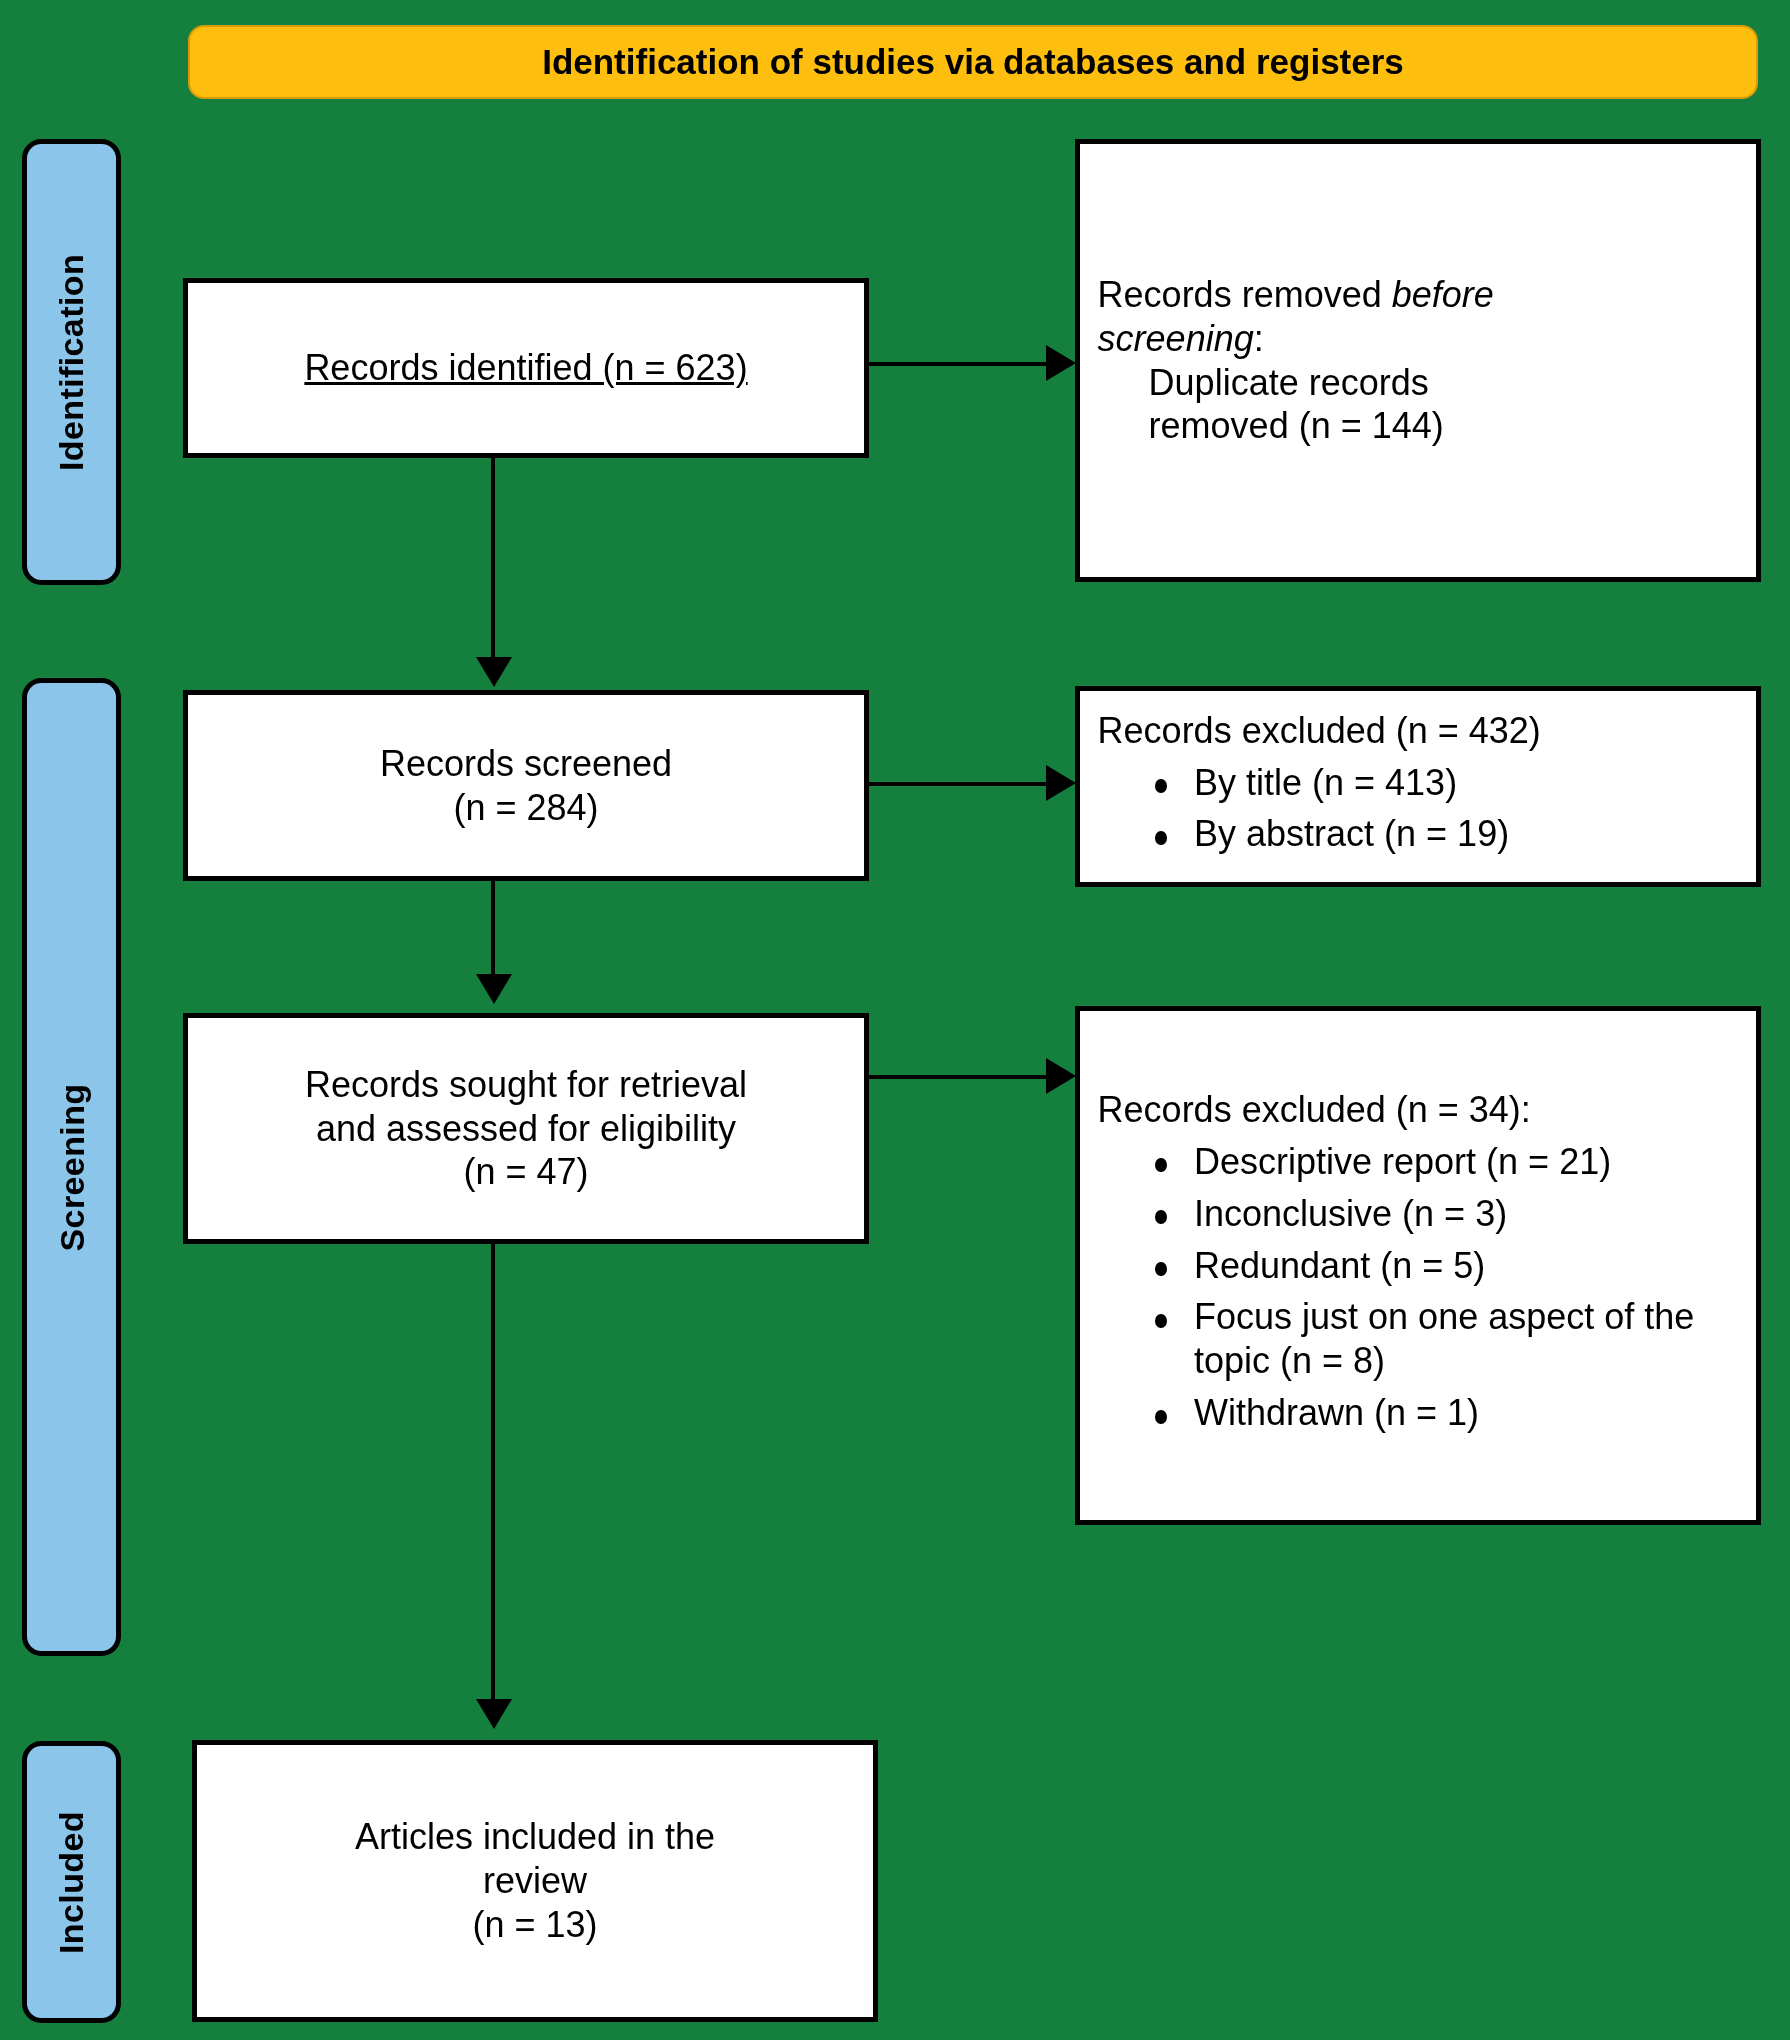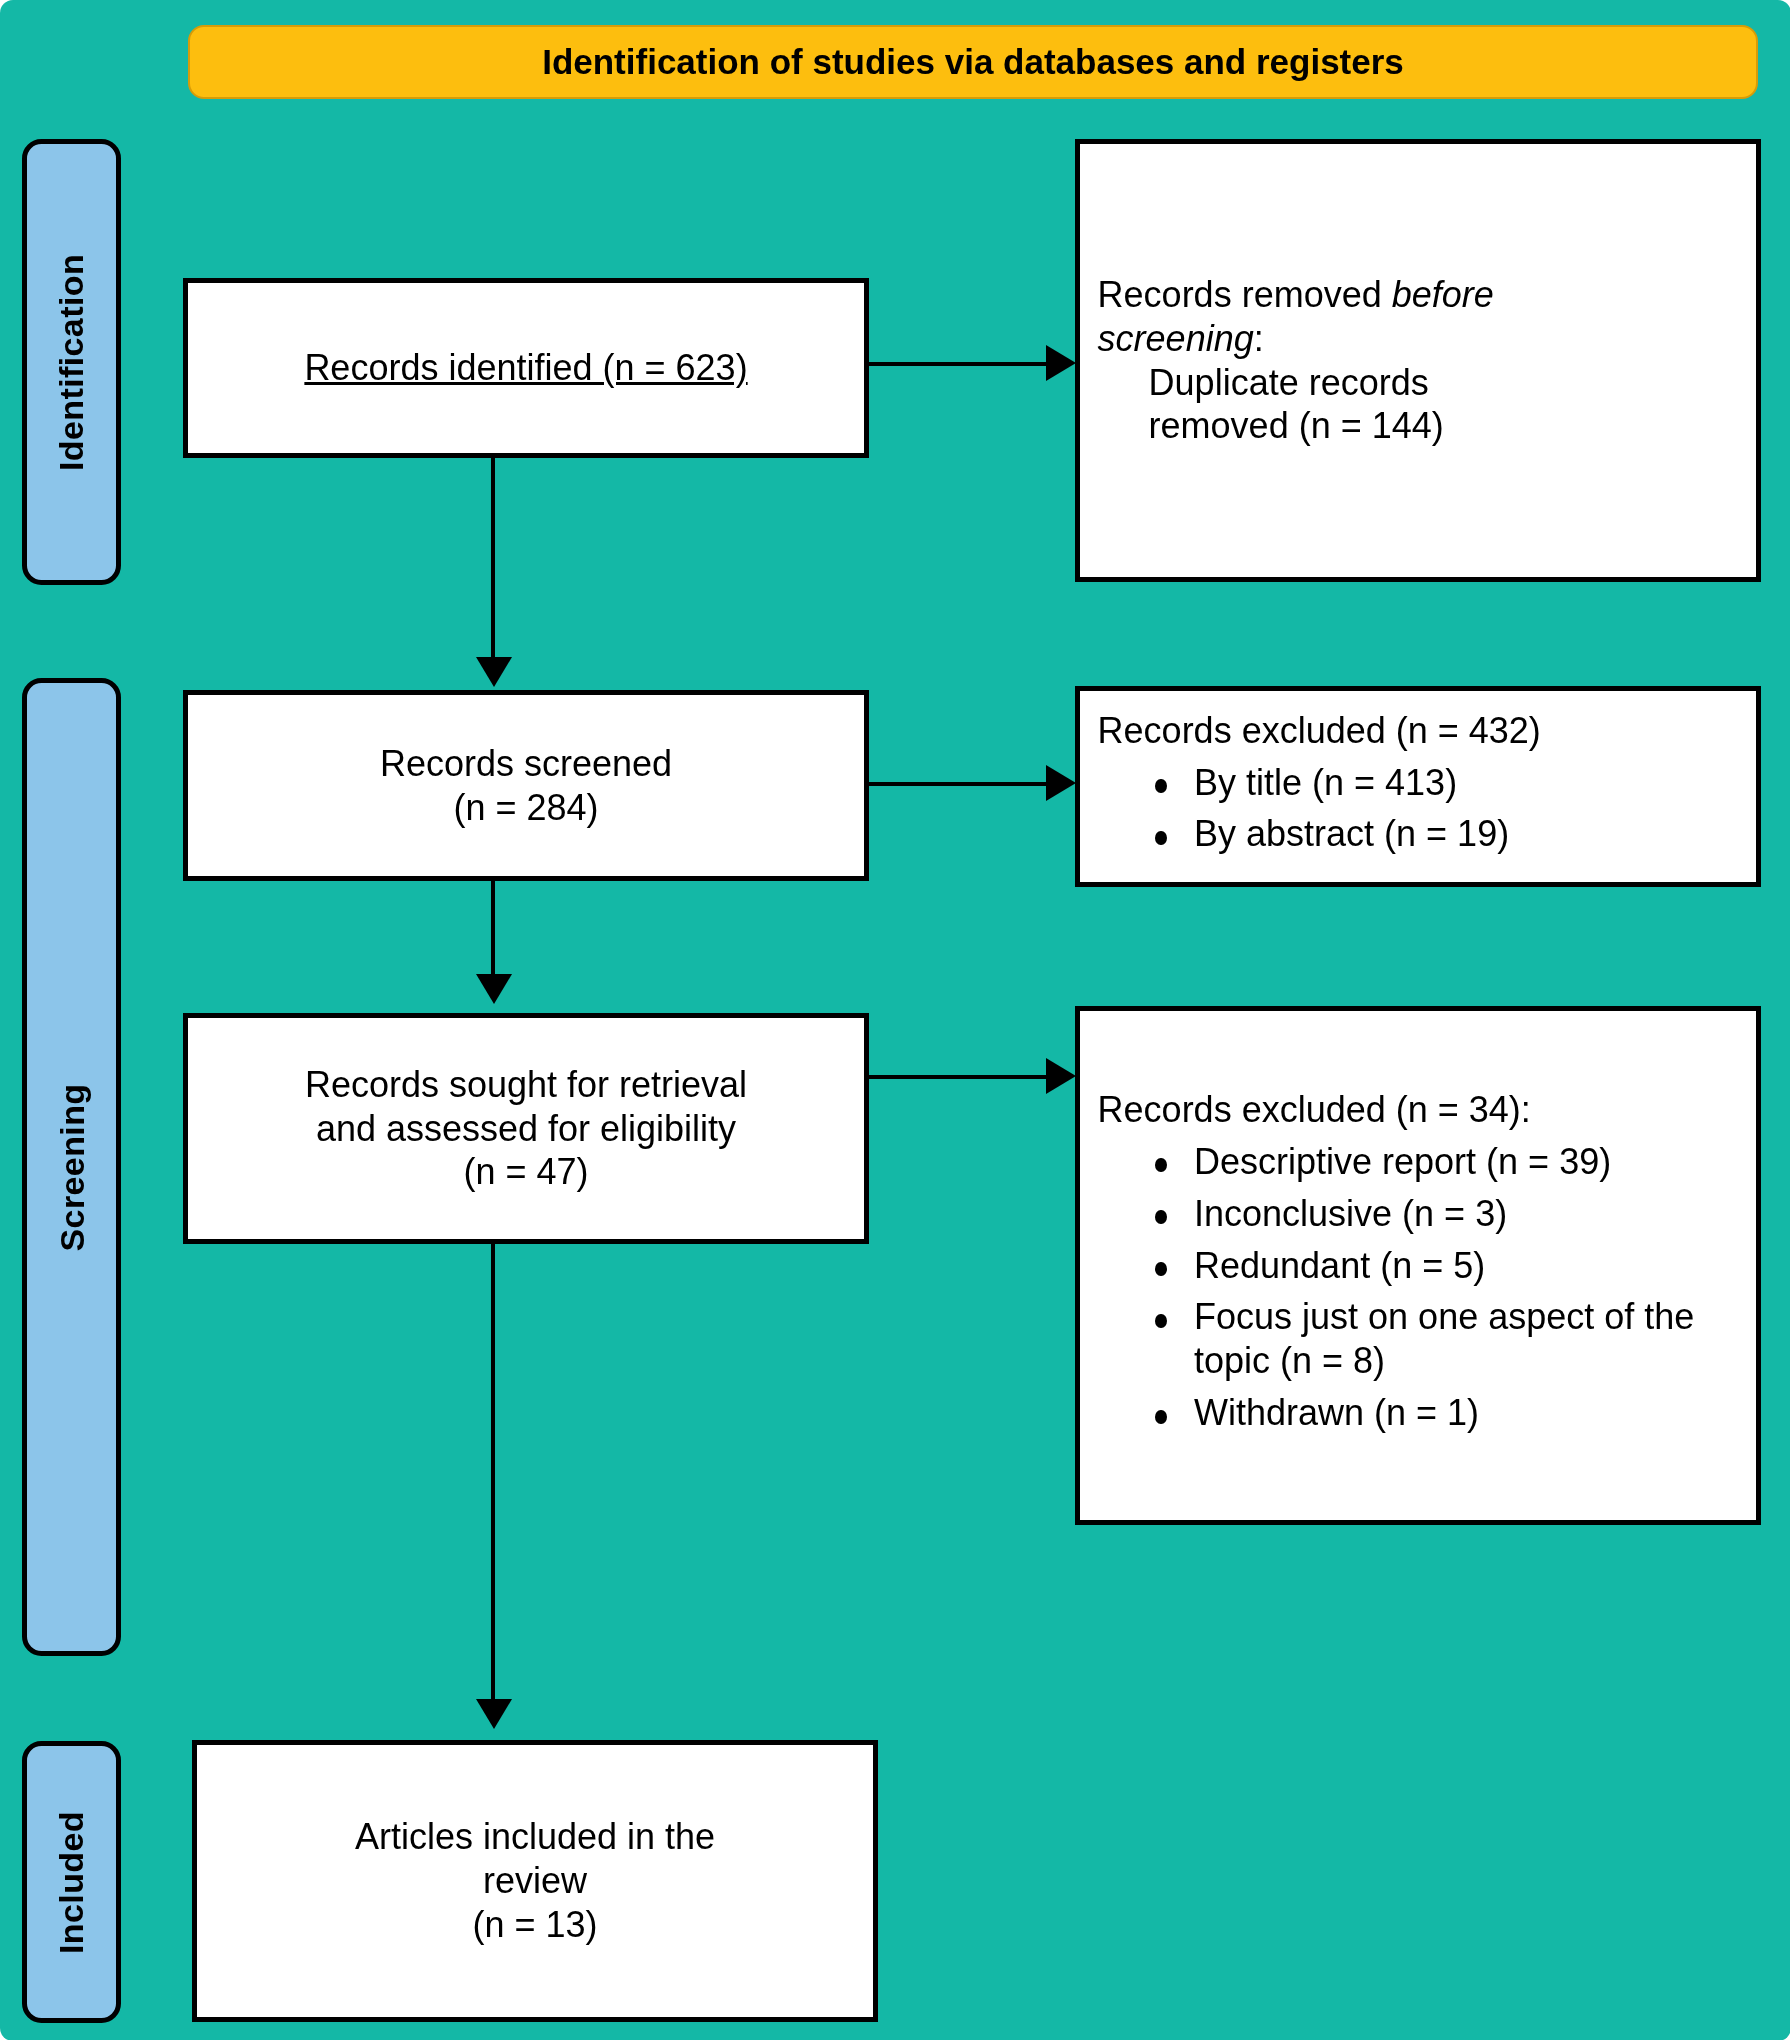--- a/index.html
+++ b/index.html
@@ -8,23 +8,22 @@
     background: #ffffff;
   }
   body {
     font-family: "Liberation Sans", sans-serif;
     color: #000000;
   }
   #page {
     position: relative;
     width: 1791px;
     height: 2041px;
-    background: #14b8a6;
+    background: #15803d;
     overflow: hidden;
-    border-radius: 13px;
   }
 
   
   .banner {
     position: absolute;
     left: 188px;
     top: 25px;
     width: 1570px;
     height: 74px;
     background: #FDBE0E;
@@ -219,21 +218,21 @@
 
   <div class="box box-left-3">
     <div class="box-text center">Records sought for retrieval</div>
     <div class="box-text center">and assessed for eligibility</div>
     <div class="box-text center">(n = 47)</div>
   </div>
 
   <div class="box box-right-3">
     <div class="box-text left">Records excluded (n = 34):</div>
     <ul class="bullets">
-      <li>Descriptive report (n = 39)</li>
+      <li>Descriptive report (n = 21)</li>
       <li>Inconclusive (n = 3)</li>
       <li>Redundant (n = 5)</li>
       <li>Focus just on one aspect of the topic (n = 8)</li>
       <li>Withdrawn (n = 1)</li>
     </ul>
   </div>
 
   <div class="box box-left-4">
     <div class="box-text center">Articles included in the</div>
     <div class="box-text center">review</div>

